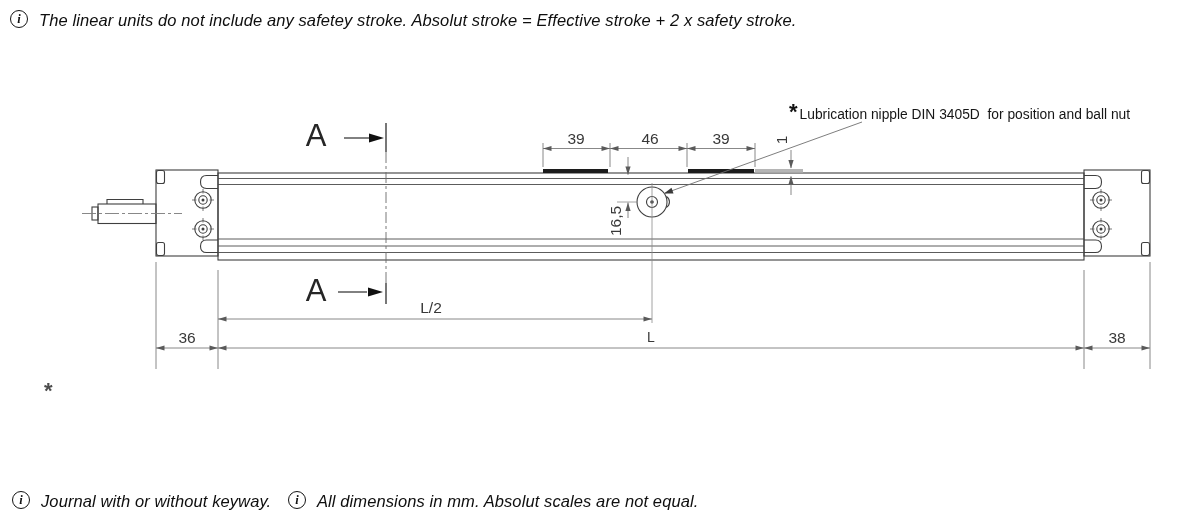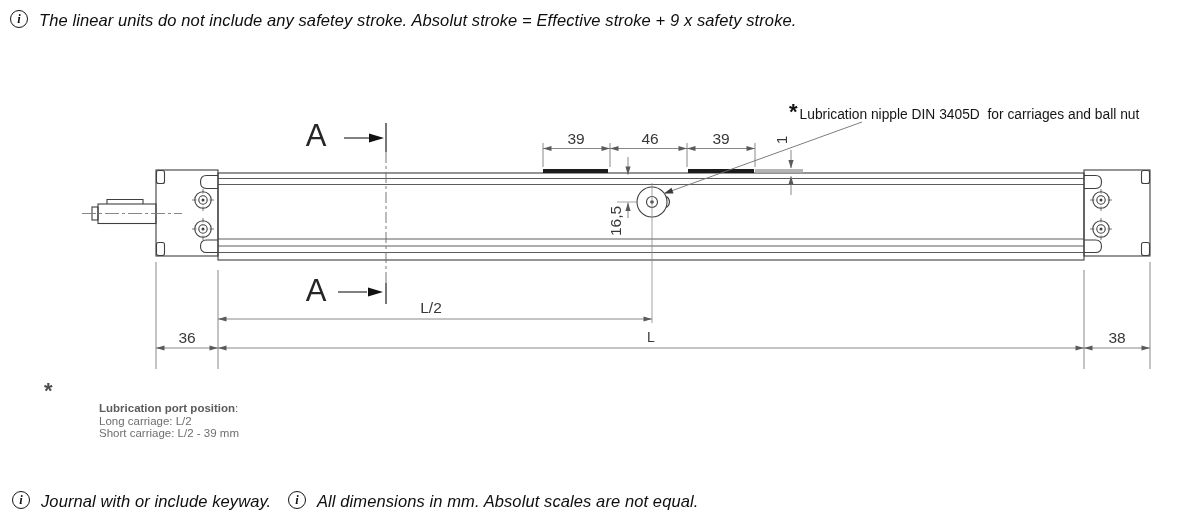--- a/index.html
+++ b/index.html
@@ -33,21 +33,21 @@
 </style>
 </head>
 <body>
 
 <div class="canvas">
 
   <div class="note top-note">
     <span class="info-icon">
         <span>i</span>
       </span>
-    <span class="txt">The linear units do not include any safetey stroke. Absolut stroke = Effective stroke + 9 x safety stroke.</span>
+    <span class="txt">The linear units do not include any safetey stroke. Absolut stroke = Effective stroke + 2 x safety stroke.</span>
   </div>
 
   <svg width="1200" height="525" viewBox="0 0 1200 525" style="position:absolute;left:0;top:0;">
 
     <g stroke="#3f3f3f" stroke-width="1.1" fill="none">
 
       <g>
         <rect x="92" y="207" width="6" height="13"></rect>
         <rect x="98" y="204" width="58" height="19.5"></rect>
         <path d="M107,204 V199.5 H143 V204"></path>
@@ -197,35 +197,30 @@
       <text x="787" y="140" text-anchor="middle" transform="rotate(-90 787 140)" class="dimtxt">1</text>
       <text x="431" y="313" text-anchor="middle" class="dimtxt">L/2</text>
       <text x="187" y="342.5" text-anchor="middle" class="dimtxt">36</text>
       <text x="651" y="342" text-anchor="middle" class="dimtxt-sm">L</text>
       <text x="1117" y="342.5" text-anchor="middle" class="dimtxt">38</text>
     </g>
   </svg>
 
   <div class="nipple-note">
     <span class="ast">*</span>
-    <span class="txt">Lubrication nipple DIN 3405D  for carriages and ball nut</span>
+    <span class="txt">Lubrication nipple DIN 3405D  for position and ball nut</span>
   </div>
 
   <div class="port-ast">*</div>
-  <div class="port-block">
-    <div class="title"><span>Lubrication port position</span><span style="font-weight:normal;">:</span></div>
-    <div>Long carriage: L/2</div>
-    <div>Short carriage: L/2 - 39 mm</div>
-  </div>
 
   <div class="note bottom-note-1">
     <span class="info-icon">
         <span>i</span>
       </span>
-    <span class="txt">Journal with or include keyway.</span>
+    <span class="txt">Journal with or without keyway.</span>
   </div>
   <div class="note bottom-note-2">
     <span class="info-icon">
         <span>i</span>
       </span>
     <span class="txt">All dimensions in mm. Absolut scales are not equal.</span>
   </div>
 
 </div>
 

